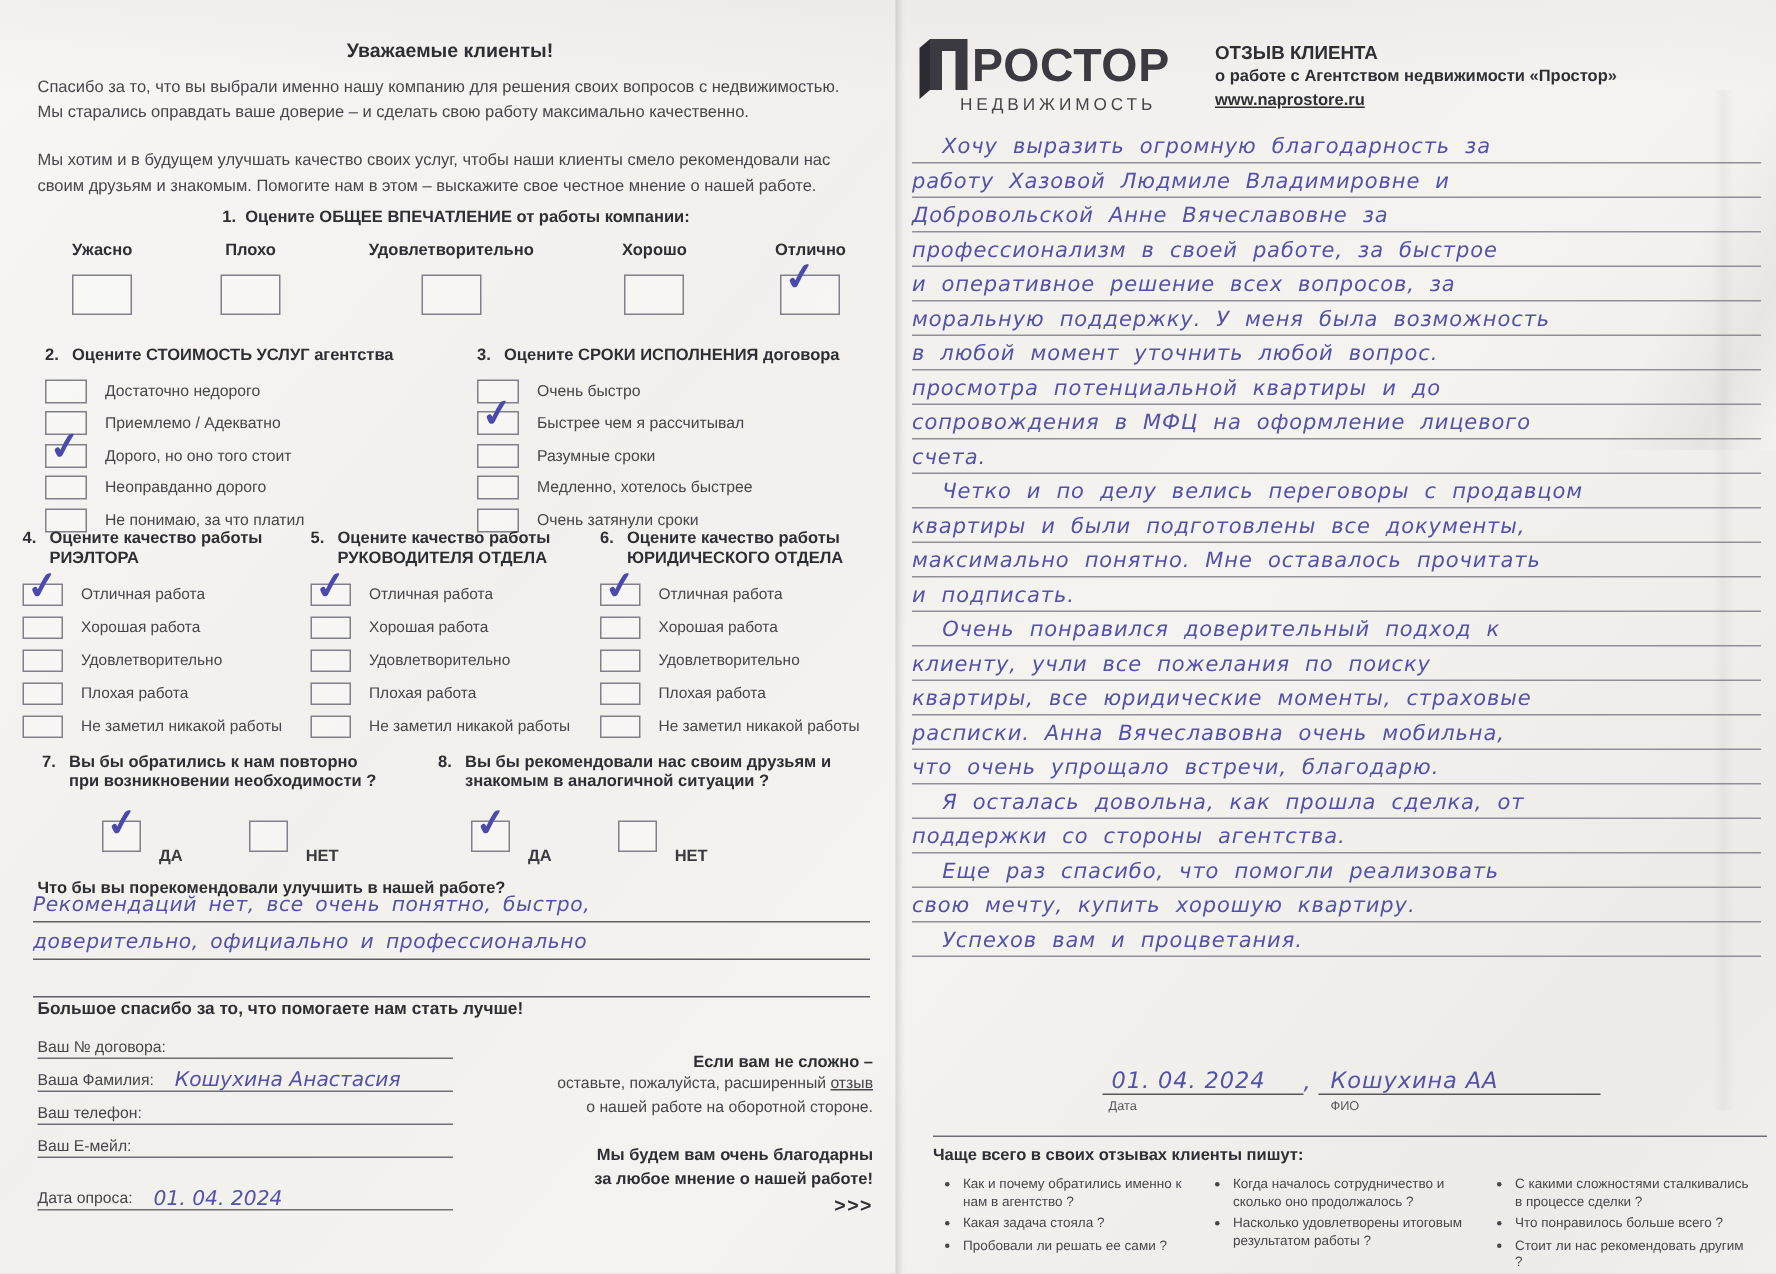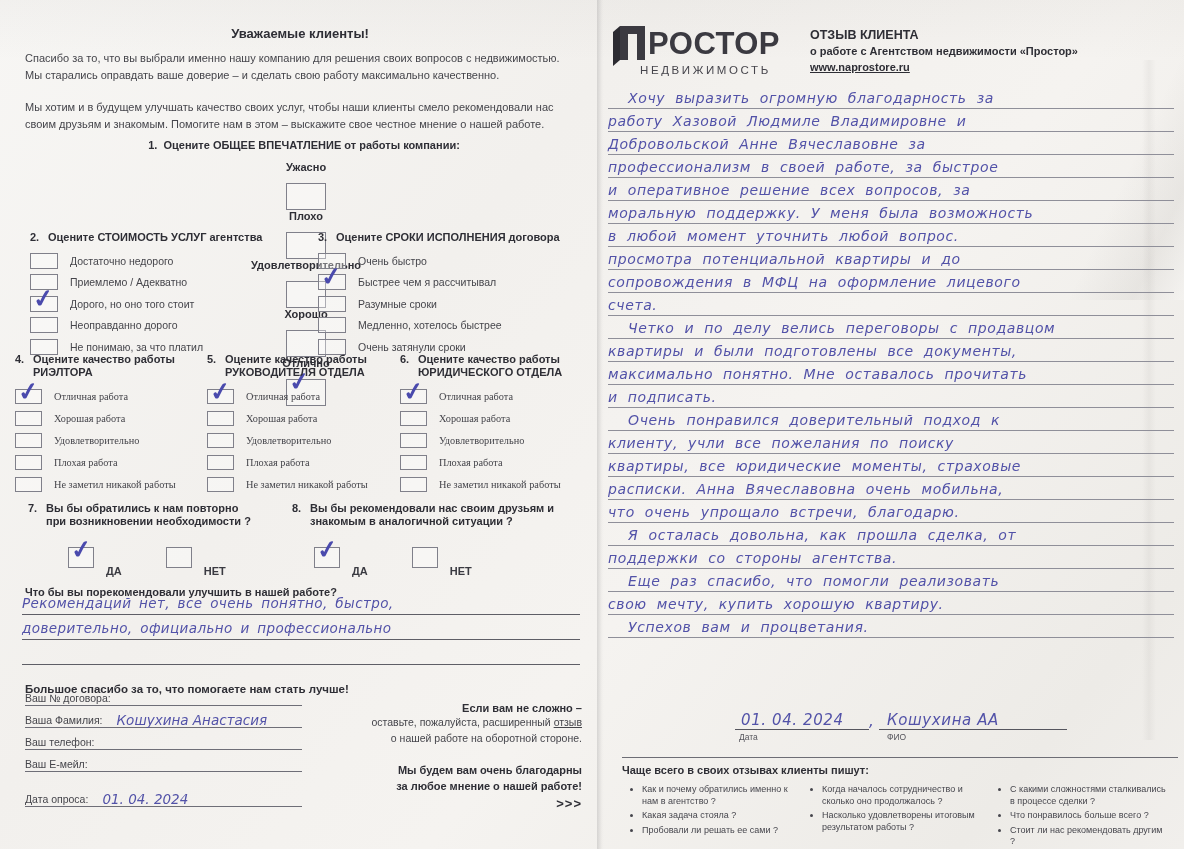--- a/index.html
+++ b/index.html
@@ -20,51 +20,51 @@
     background:linear-gradient(180deg,rgba(150,145,140,0.06),rgba(0,0,0,0)); }
 
   .abs { position:absolute; }
   .hand { font-family:"DejaVu Sans", sans-serif; font-style:italic; color:#5252a8; }
 
   
   .lp-title { left:0; top:26px; width:600px; text-align:center; font-size:13px; font-weight:bold; color:#2e2e35; }
   .lp-para { left:25px; width:550px; font-size:11px; line-height:17px; color:#45454b; }
   .q1-head { left:4px; top:139px; width:600px; text-align:center; font-size:11px; font-weight:bold; color:#2e2e35; }
 
-  .rating { left:48px; top:161px; width:516px; display:flex; justify-content:space-between;flex-direction:column; }
+  .rating { left:48px; top:161px; width:516px; display:flex; justify-content:space-between; }
   .rate { display:flex; flex-direction:column; align-items:center; }
   .rlabel { font-size:11px; font-weight:bold; color:#2e2e35; white-space:nowrap; }
   .cb { position:relative; border:1px solid #80808a; background:rgba(255,255,255,0.35); flex:none; }
   .cb .tick { position:absolute; left:2px; top:-11px; font-size:25px; line-height:25px; color:#4a4aad;
     opacity:0; transform:rotate(-7deg); font-weight:bold; }
   .checked .tick { opacity:1; }
   .rate .cb { width:40px; height:27px; margin-top:10px; }
 
   .qcol { position:absolute; }
   .qhead { font-size:11px; font-weight:bold; color:#2e2e35; line-height:13px; }
   .qhead .num { display:inline-block; width:18px; }
   .qhead .ind { padding-left:18px; display:block; }
   .optlist { margin-top:6px; }
   .opt { display:flex; align-items:center; }
   .olabel { font-size:10.5px; color:#45454b; margin-left:12px; white-space:nowrap; }
   .q23 .opt { height:21.5px; }
   .q23 .cb { width:28px; height:16px; }
   .q456 .opt { height:22px; }
   .q456 .cb { width:27px; height:15px; }
-  .q456 .olabel { font-size:10.3px;font-family:Liberation Serif, serif; }
+  .q456 .olabel { font-size:10.3px; }
   .danet { display:flex; gap:44px; margin-top:9px; }
   .danet .opt .cb { width:26px; height:21px; }
   .danet .olabel { font-weight:bold; font-size:11px; color:#3a3a41;margin-top:28px; }
 
   .improve-label { left:25px; top:586px; font-size:11px; font-weight:bold; color:#2e2e35; }
   .improve { left:22px; top:590px; width:558px; }
   .iline { height:25px; border-bottom:1.2px solid #5e5e66; white-space:pre; }
   .iline .hand { font-size:13.5px; letter-spacing:0.4px; word-spacing:3px; line-height:27px; }
 
-  .thanks { left:25px; top:683px; font-size:11.5px; font-weight:bold; color:#2e2e35; }
+  .thanks { left:25px; top:667px; font-size:11.5px; font-weight:bold; color:#2e2e35; }
 
   .fields { left:25px; top:684px; width:277px; }
   .frow { height:22px; border-bottom:1px solid #6e6e77; display:flex; align-items:flex-end; padding-bottom:1px; }
   .frow:last-child { margin-top:9px; height:26px; }
   .flabel { font-size:10.5px; color:#45454b; white-space:nowrap; }
   .fvalue { font-size:13.5px; margin-left:14px; white-space:nowrap; position:relative; top:2px; }
 
   .aside { left:332px; top:702px; width:250px; text-align:right; }
   .aside .a-b1 { font-size:11px; font-weight:bold; color:#2e2e35; }
   .aside .a-n { font-size:10.5px; color:#45454b; line-height:16px; }

